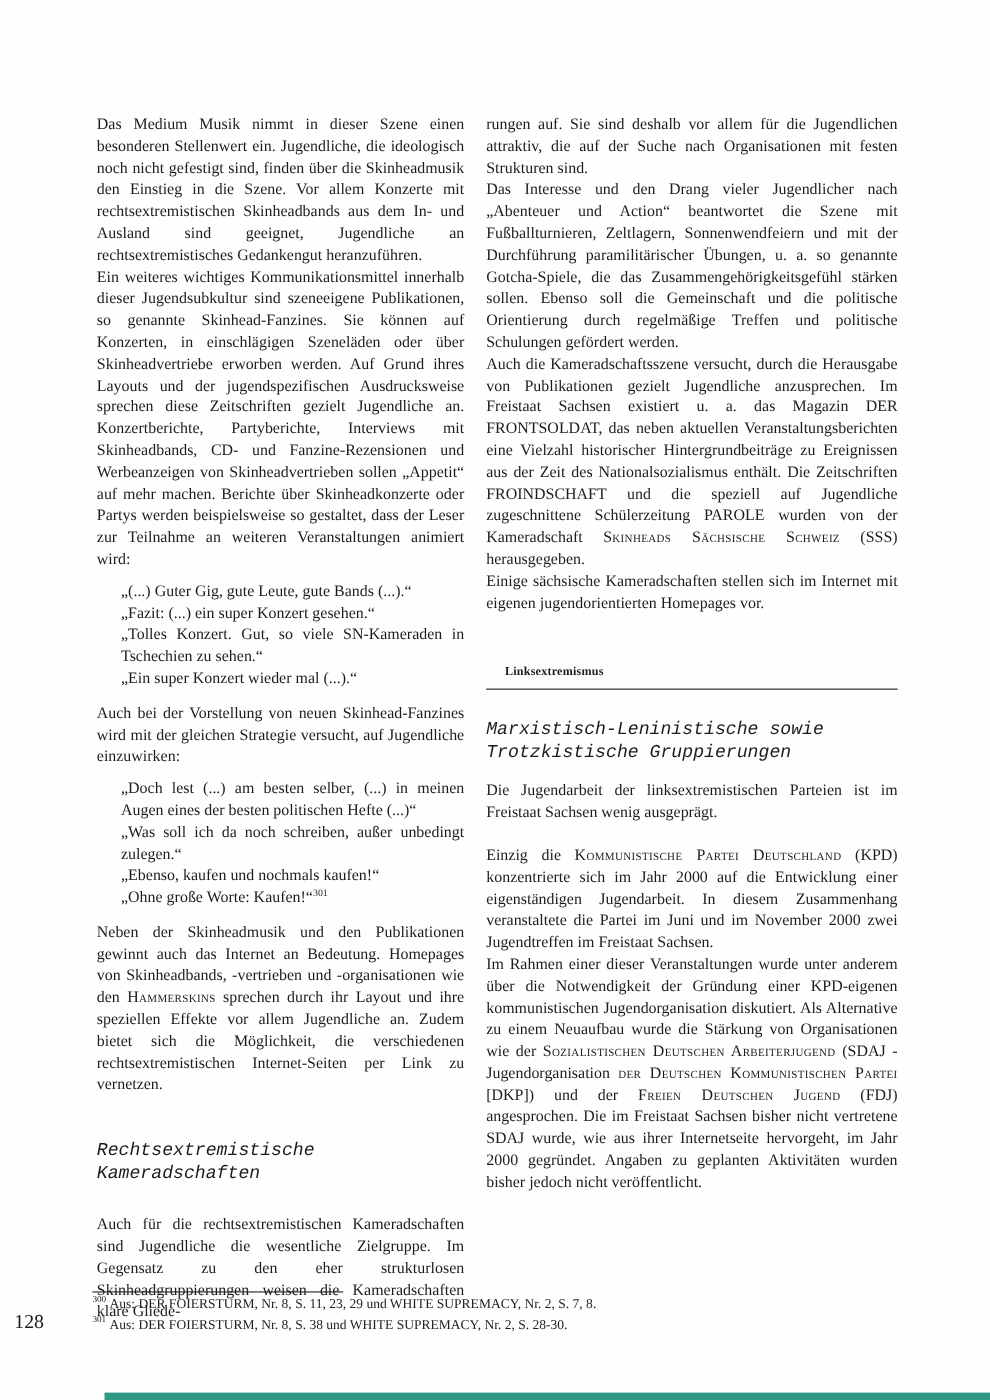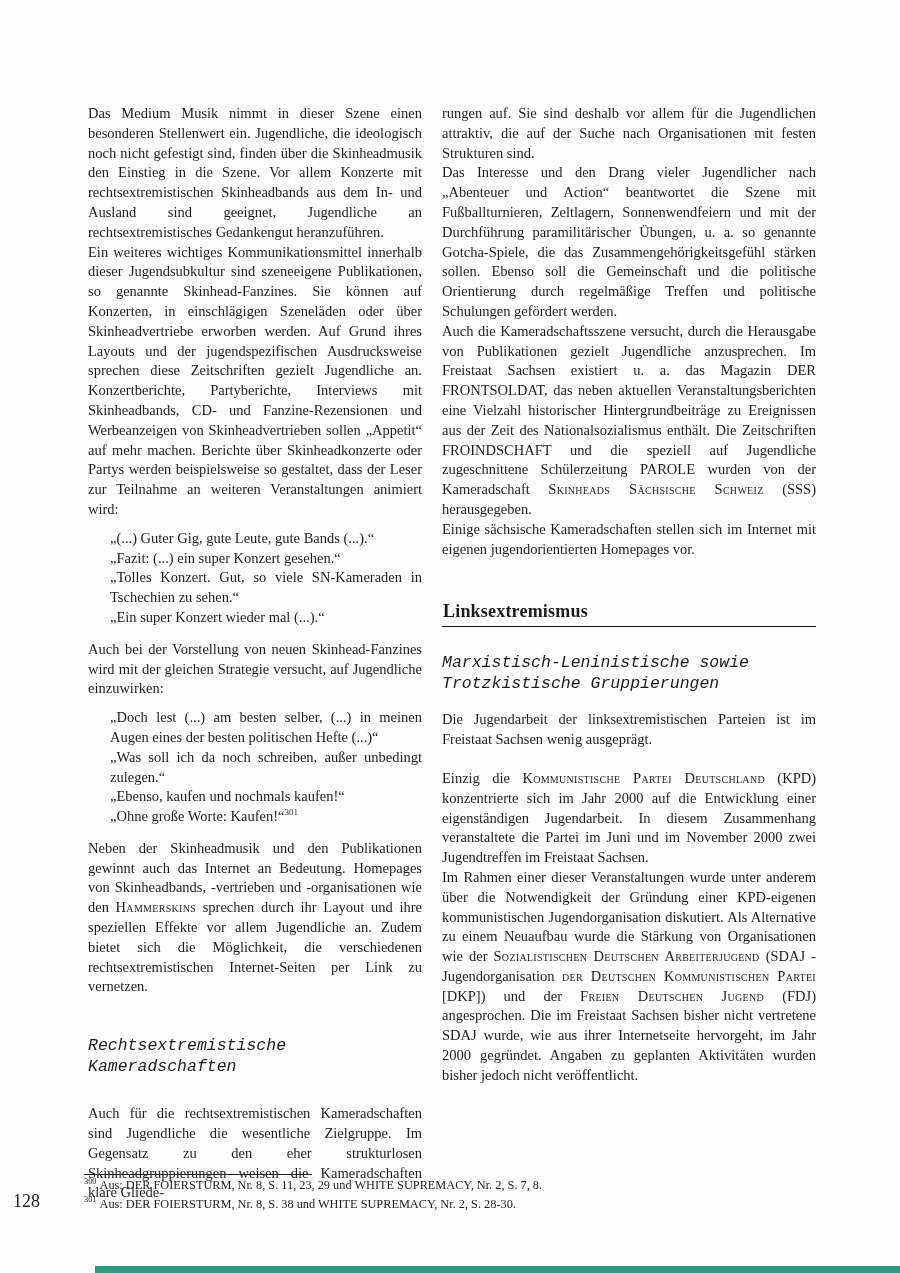--- a/index.html
+++ b/index.html
@@ -12,21 +12,21 @@
   .column{position:absolute;top:104px;font-size:14.5px;line-height:19.8px;text-align:justify;}
   #left-column{left:88px;width:334px;}
   #right-column{left:442px;width:374px;}
   .block-paragraph{margin:0;}
   .space-before{margin-top:19px;}
   .quote{margin:9px 0 12px 22px;}
   .quote-line{text-align:justify;}
   .seg-sc{font-variant:small-caps;letter-spacing:.3px;}
   .seg-sup{font-size:.62em;vertical-align:super;line-height:0;}
   .block-heading{
-    font-size:18px;font-weight:bold;letter-spacing:.2px;margin:42px 1px 0;
+    font-size:11px;font-weight:bold;letter-spacing:.2px;margin:42px 17px 0;
     text-align:left;line-height:20px;
   }
   .heading-rule{border-bottom:1.5px solid #161616;margin-top:5px;}
   .block-subheading{
     font-style:italic;font-weight:normal;font-size:16.5px;line-height:21px;
     margin:38px 0 27px;text-align:left;font-family:Liberation Mono, monospace;
   }
   .heading-rule + .block-subheading{margin-top:25px;margin-bottom:16px;}
   #footnote-area{position:absolute;left:84px;top:1174px;width:740px;}
   #footnote-rule{width:228px;border-bottom:1px solid #222;}

